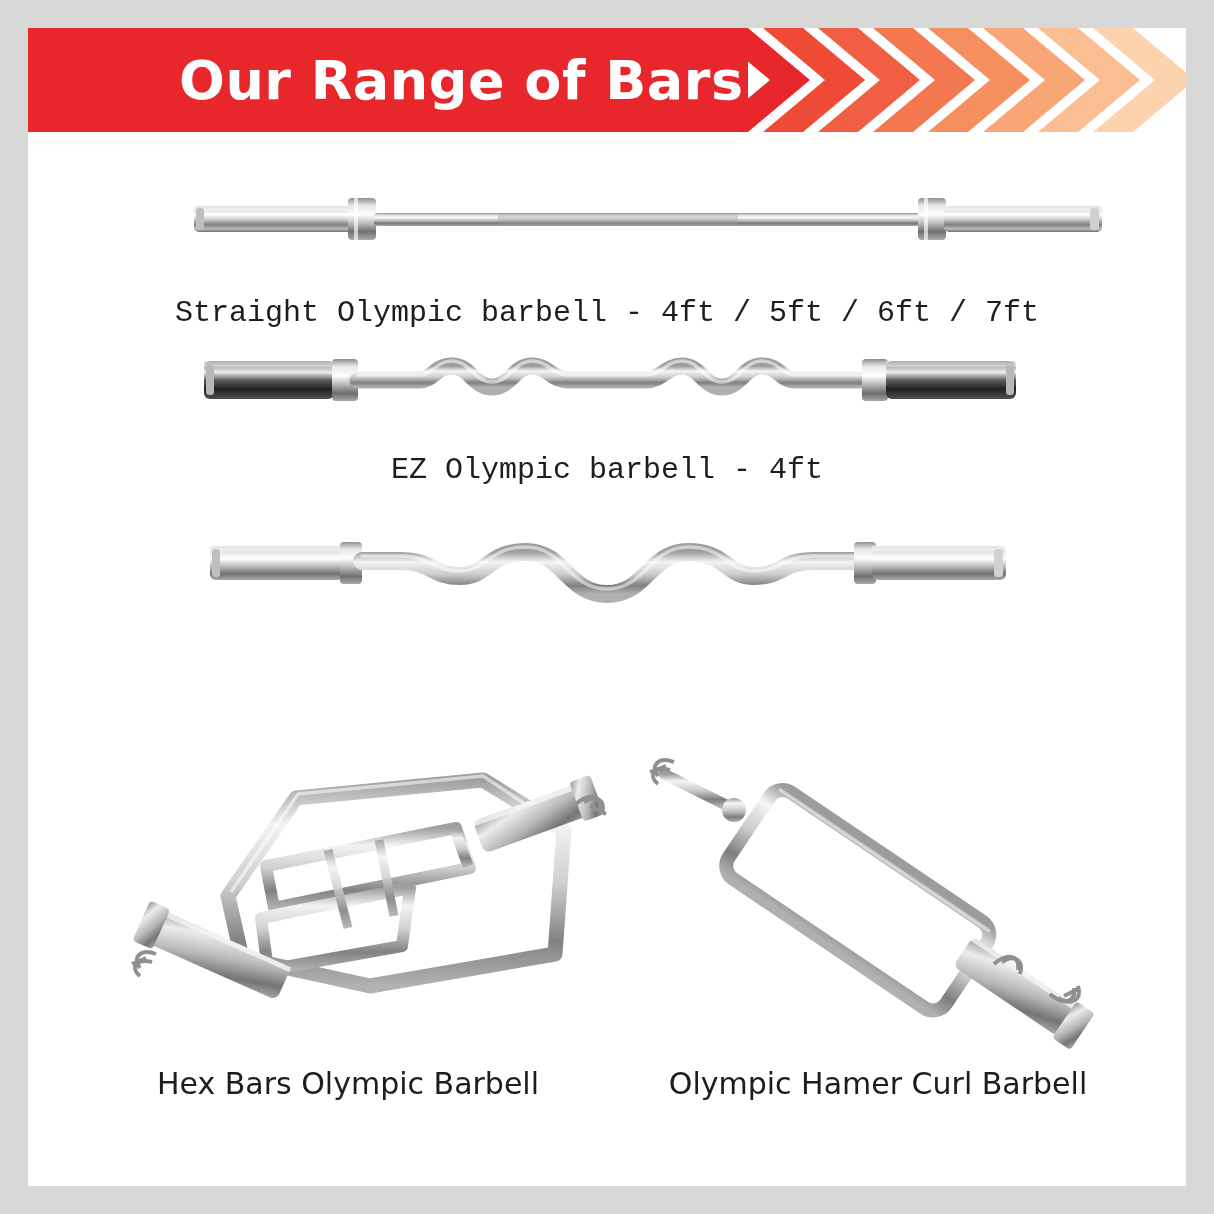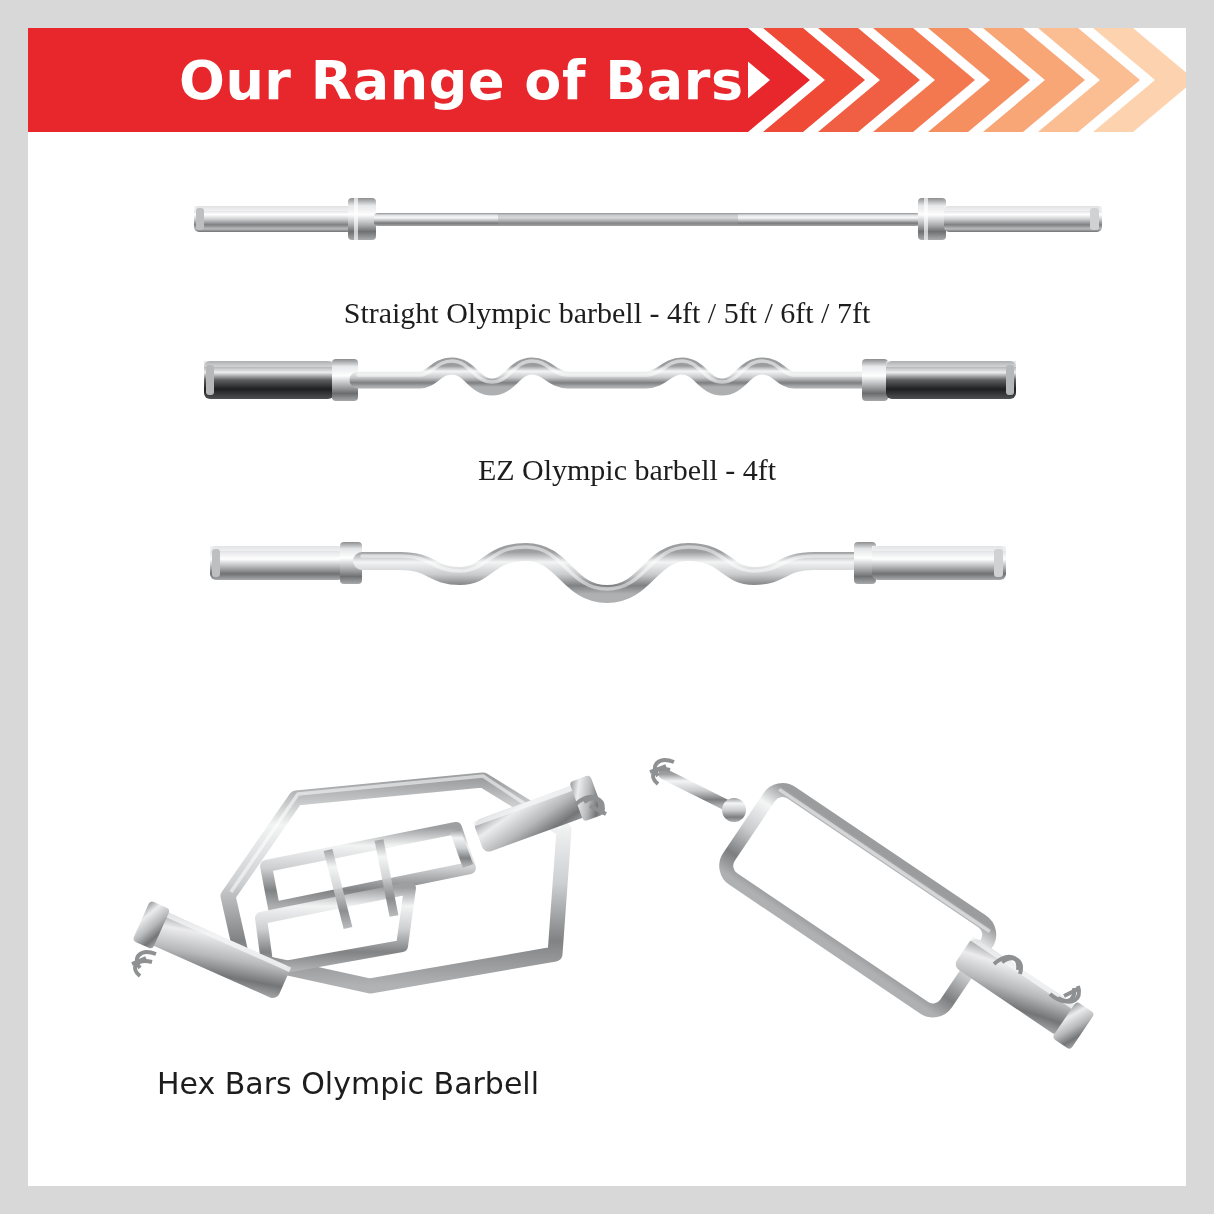--- a/index.html
+++ b/index.html
@@ -78,31 +78,31 @@
   .art {
     position: relative;
     width: 1158px;
   }
   .caption {
     position: absolute;
     width: 1158px;
     text-align: center;
     font-size: 30px;
     color: #1d1d1d;
-    font-family: Liberation Serif, serif;
+    font-family: Liberation Mono, monospace;
     white-space: nowrap;
   }
 
   
   #row-straight { top: 140px; height: 165px; }
   #row-straight .caption { top: 128px; }
 
   
   #row-ez { top: 305px; height: 165px; }
-  #row-ez .caption { top: 120px; padding-left: 20px; }
+  #row-ez .caption { top: 120px; }
 
   
   #row-supercurl { top: 490px; height: 170px; }
   #row-supercurl .caption { top: 128px; }
 
   
   #row-pair { top: 690px; height: 400px; }
   .pair-cap {
     position: absolute;
     top: 348px;
@@ -460,16 +460,17 @@
               <path d="M1036 278 L1052 270"></path>
             </g>
             <g stroke="#8e9092" stroke-width="4" fill="none">
               <path d="M966 246 C980 234 992 238 990 252"></path>
               <path d="M974 244 C986 236 996 242 992 256"></path>
             </g>
           </g>
         </svg>
       </div>
       <div class="pair-cap" id="cap-hex">Hex Bars Olympic Barbell</div>
+      <div class="pair-cap" id="cap-hammer">Olympic Hamer Curl Barbell</div>
     </div>
 
   </div>
 </div>
 
 </body></html>

